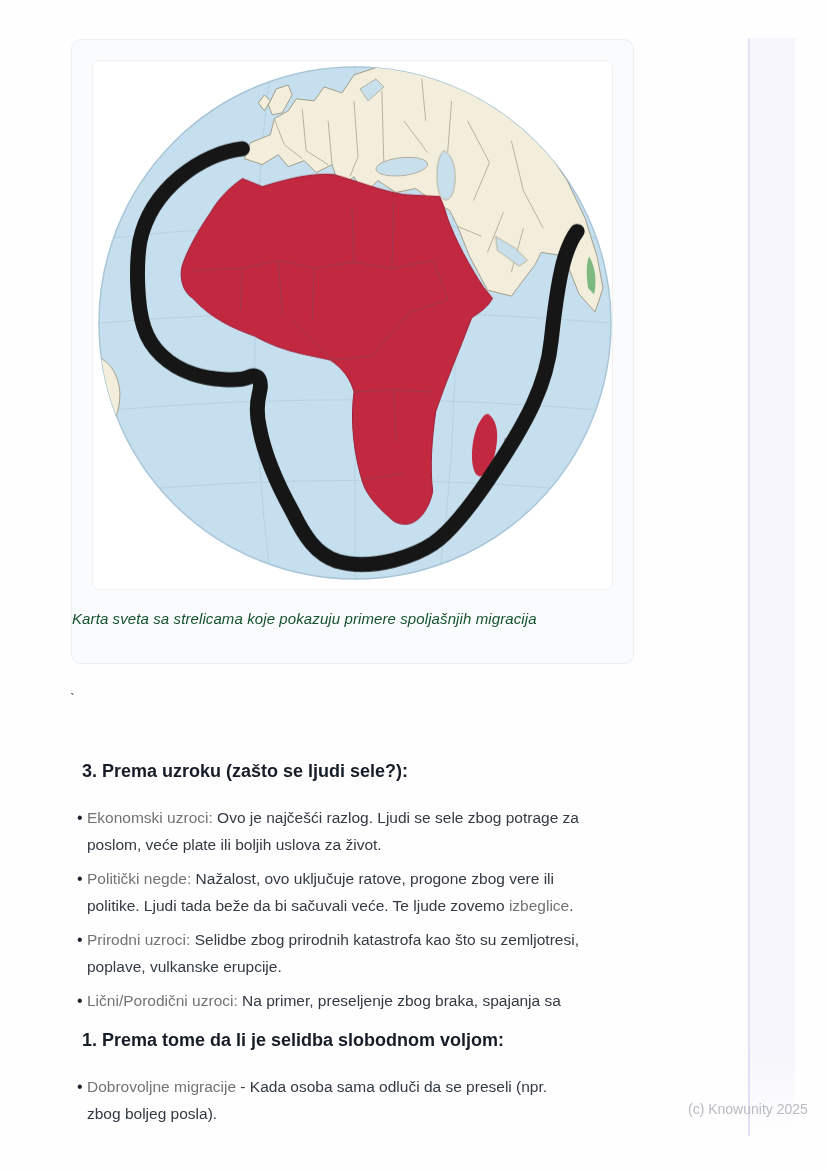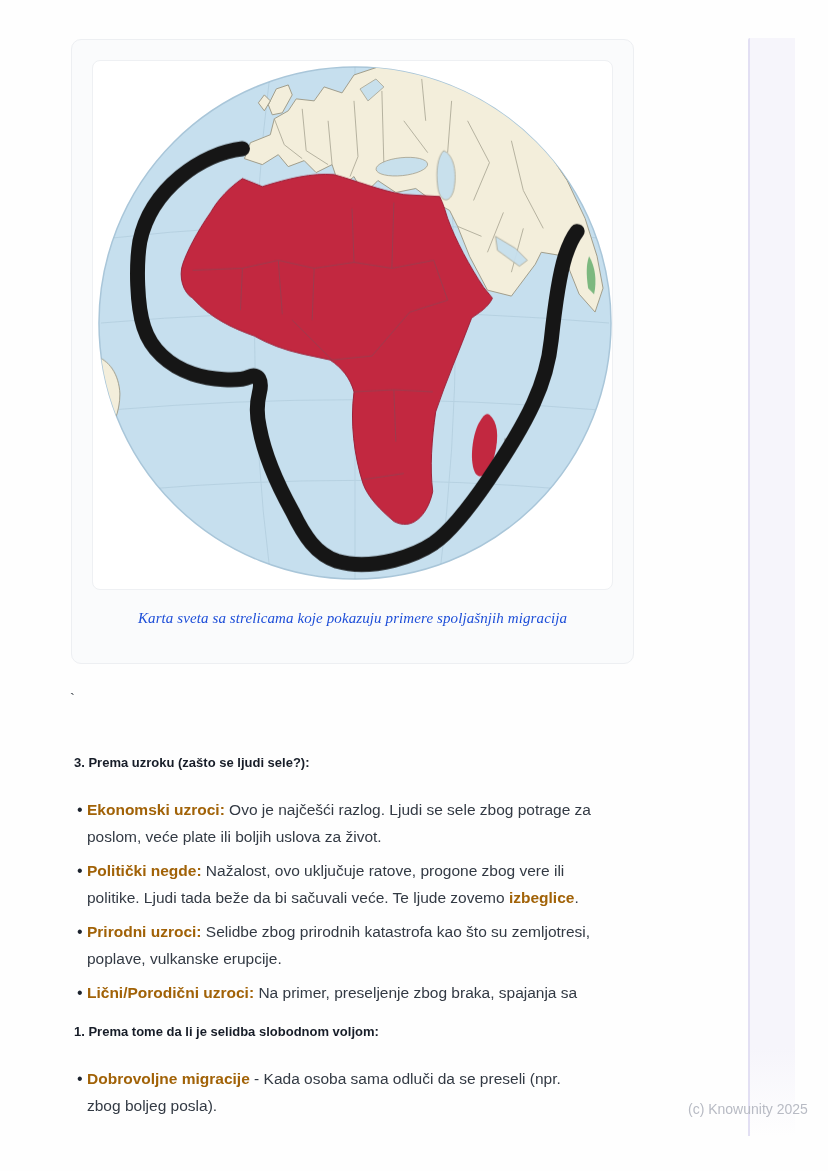--- a/index.html
+++ b/index.html
@@ -6,31 +6,31 @@
   .page{position:relative;width:828px;height:1171px;background:#fefefe;overflow:hidden;
         font-family:"Liberation Sans","DejaVu Sans",sans-serif;}
   .side-bar{position:absolute;left:748px;top:38px;width:45px;height:1098px;
             background:linear-gradient(180deg,#f6f5fb 0%,#f6f5fb 92%,rgba(246,245,251,0) 100%);
             border-left:2px solid #e2dff3;border-radius:2px 0 0 0;}
   .card{position:absolute;left:71px;top:39px;width:563px;height:625px;background:#fafbfc;
         border:1px solid #edeff2;border-radius:10px;box-sizing:border-box;}
   .image-panel{position:absolute;left:20px;top:20px;width:521px;height:530px;background:#ffffff;
                border:1px solid #eef0f3;border-radius:8px;box-sizing:border-box;overflow:hidden;}
   .image-panel svg{display:block;width:100%;height:100%;}
-  .caption{position:absolute;left:0;top:570px;width:100%;text-align:center;font-style:italic;
-           font-size:15px;color:#1d4ed8;letter-spacing:.1px;font-family:Liberation Serif, serif;}
+  .caption{position:absolute;left:0;top:570px;width:100%;text-align:left;font-style:italic;
+           font-size:15px;color:#14532d;letter-spacing:.1px;}
   .backtick{position:absolute;left:70px;top:690px;font-size:15px;color:#3e444c;}
   .content{position:absolute;left:70px;top:746px;width:566px;}
-  .sec-heading{margin:4px;font-size:13px;line-height:26px;font-weight:700;color:#171d28;}
+  .sec-heading{margin:12px;font-size:18px;line-height:26px;font-weight:700;color:#171d28;}
   .sec-heading.second{margin-top:13px;}
   ul.blist{list-style:none;margin:20px 0 0 0;padding:0;}
   ul.blist li{display:flex;margin:0 0 7px 0;font-size:15.5px;line-height:27px;color:#333a44;}
   ul.blist .dot{flex:0 0 17px;padding-left:7px;box-sizing:border-box;font-size:16px;color:#1c232e;}
   ul.blist .li-text{flex:1;}
-  .b{font-weight:700;color:#a16207;}
+  .b{font-weight:400;color:#737373;}
   .watermark{position:absolute;left:688px;top:1101px;font-size:14px;color:#b8bbc4;}
 </style>
 </head>
 <body>
 
 <div class="page">
 
   <div class="side-bar"></div>
 
   <div class="card">

